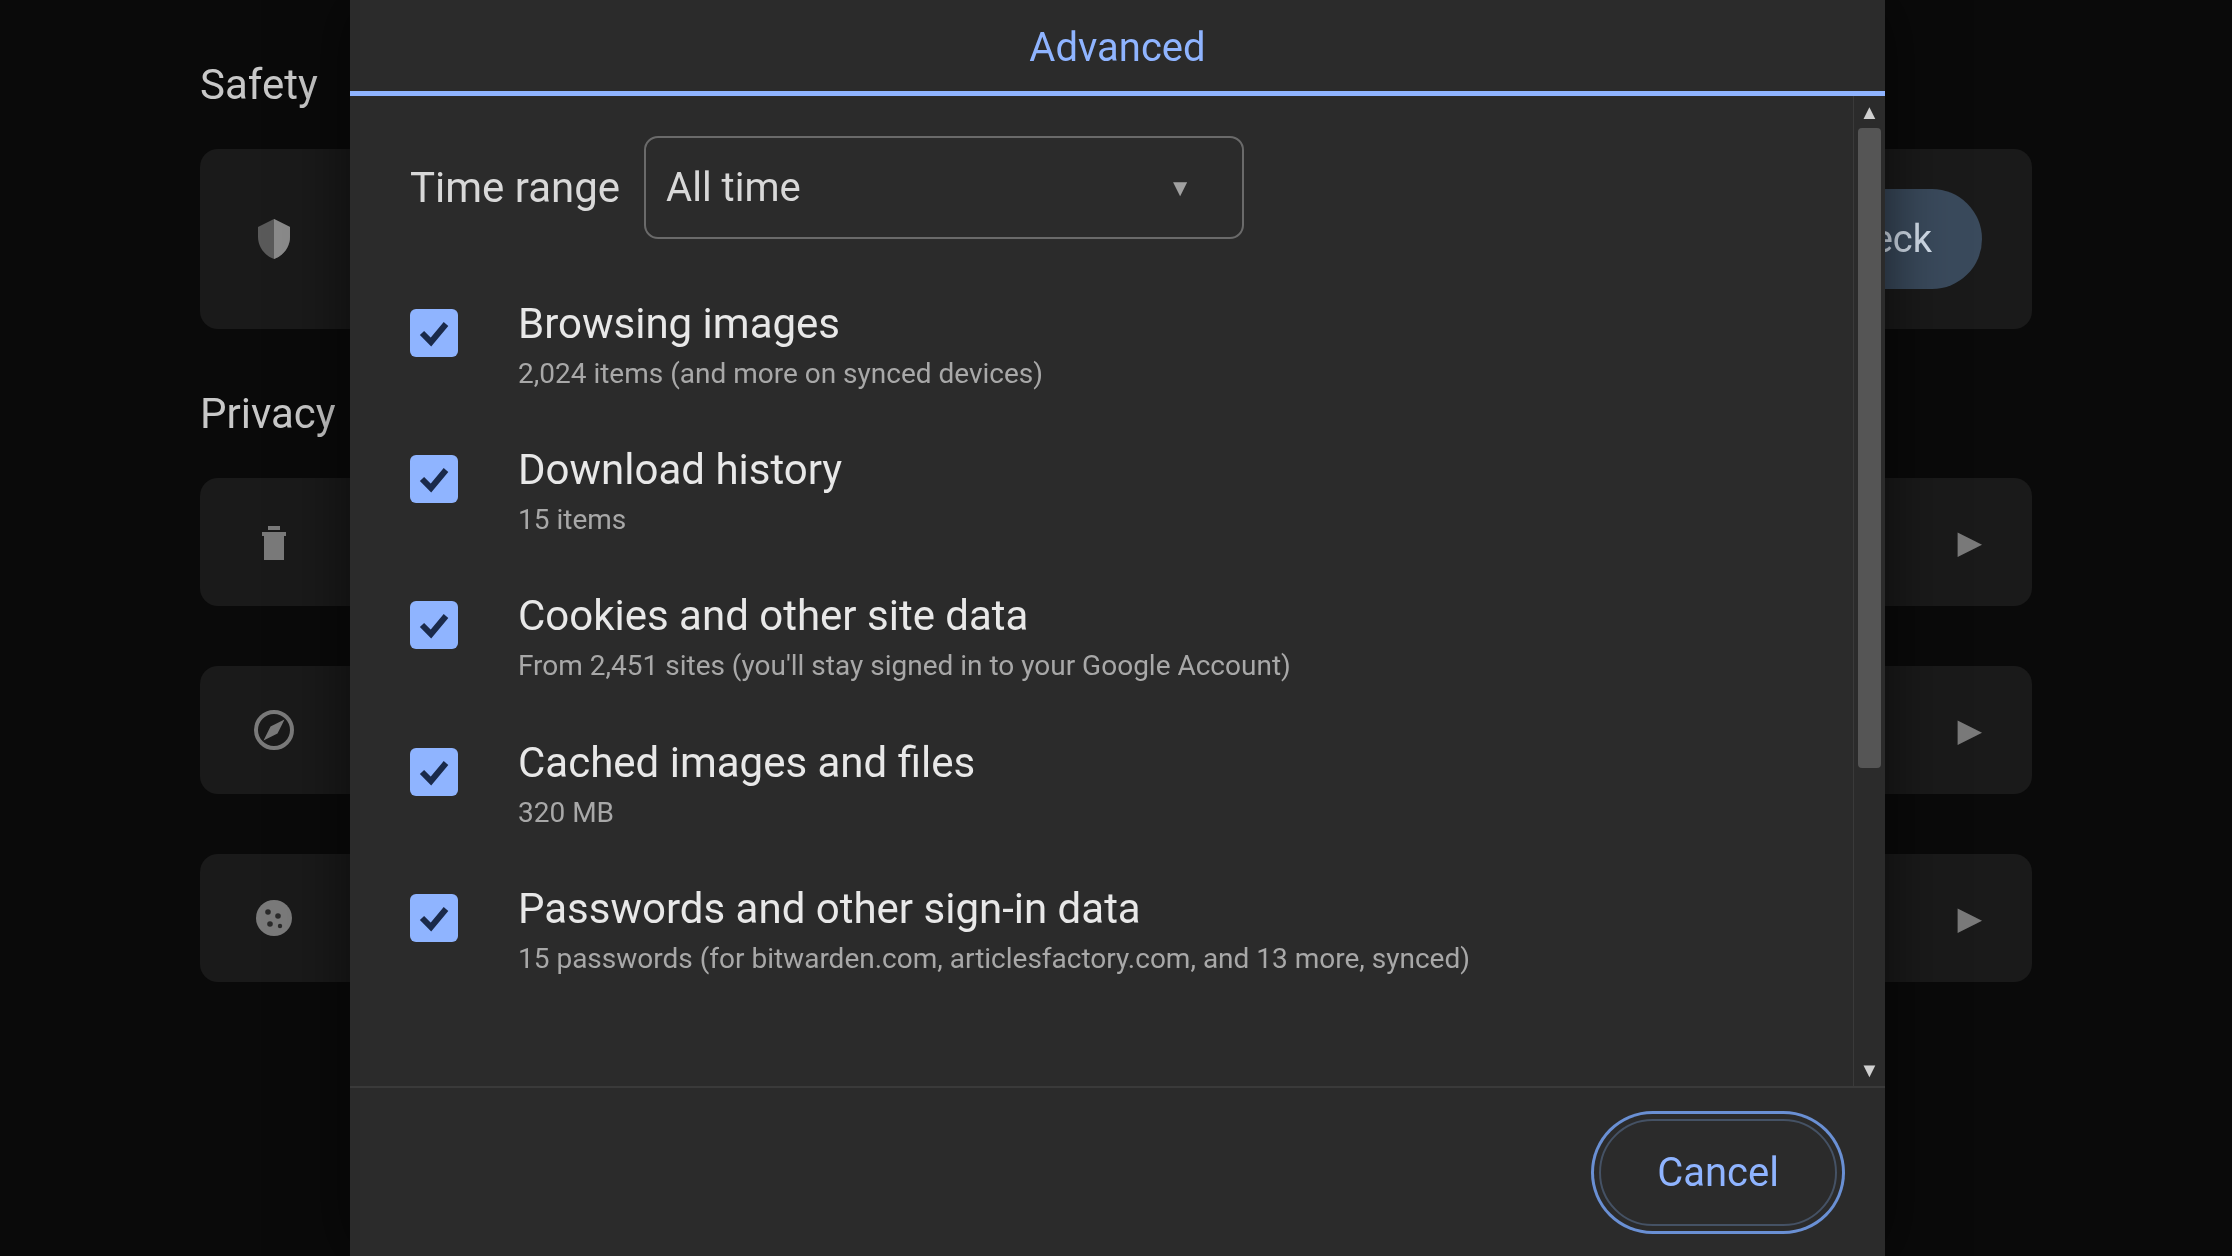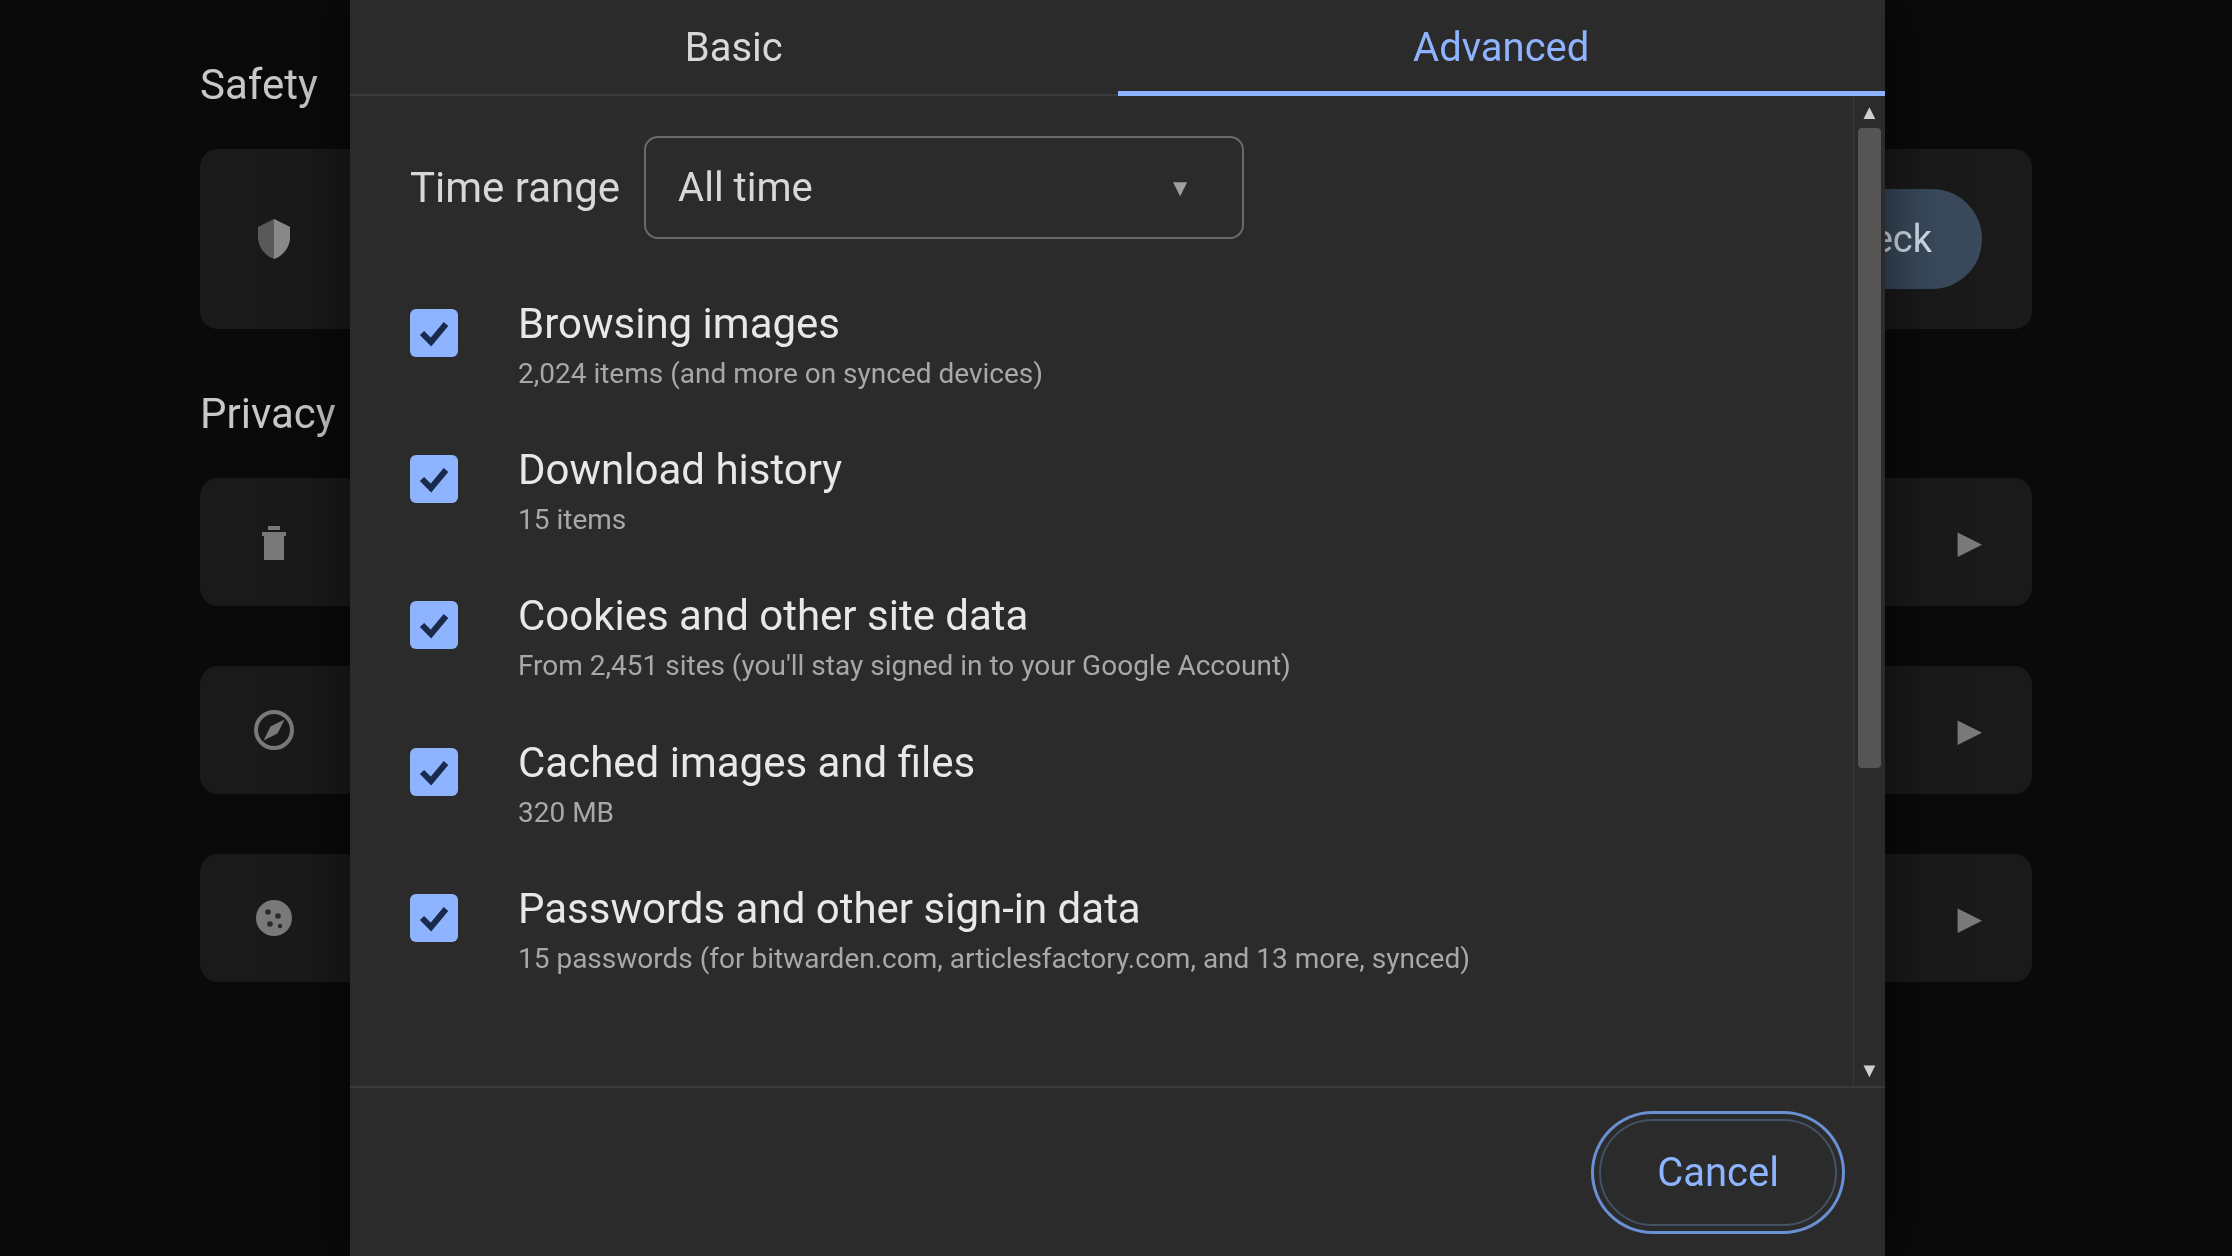--- a/index.html
+++ b/index.html
@@ -146,21 +146,21 @@
   color: #d8d8d8;
   font-size: 42px;
 }
 
 .time-range-select {
   border: 2px solid #6a6a6a;
   border-radius: 14px;
   background: transparent;
   color: #d8d8d8;
   font-size: 40px;
-  padding: 26px 50px 26px 32px;
+  padding: 26px 50px 26px 20px;
   width: 600px;
   position: relative;
   display: flex;
   align-items: center;
   justify-content: space-between;
   cursor: pointer;
 }
 
 .time-range-select .caret {
   font-size: 24px;
@@ -322,21 +322,20 @@
           <circle cx="10" cy="15" r="1.4" fill="#2b2b2b"></circle>
           <circle cx="15" cy="16" r="1.1" fill="#2b2b2b"></circle>
         </svg>
     </div>
     <span class="bg-chevron">▶</span>
   </div>
 </div>
 
 <div class="dialog">
   <div class="tabs">
-    <div class="tab">Basic</div>
     <div class="tab active">Advanced</div>
   </div>
 
   <div class="dialog-body">
     <div class="dialog-content">
 
       <div class="time-range-row">
         <span class="time-range-label">Time range</span>
         <div class="time-range-select">
           <span>All time</span>

